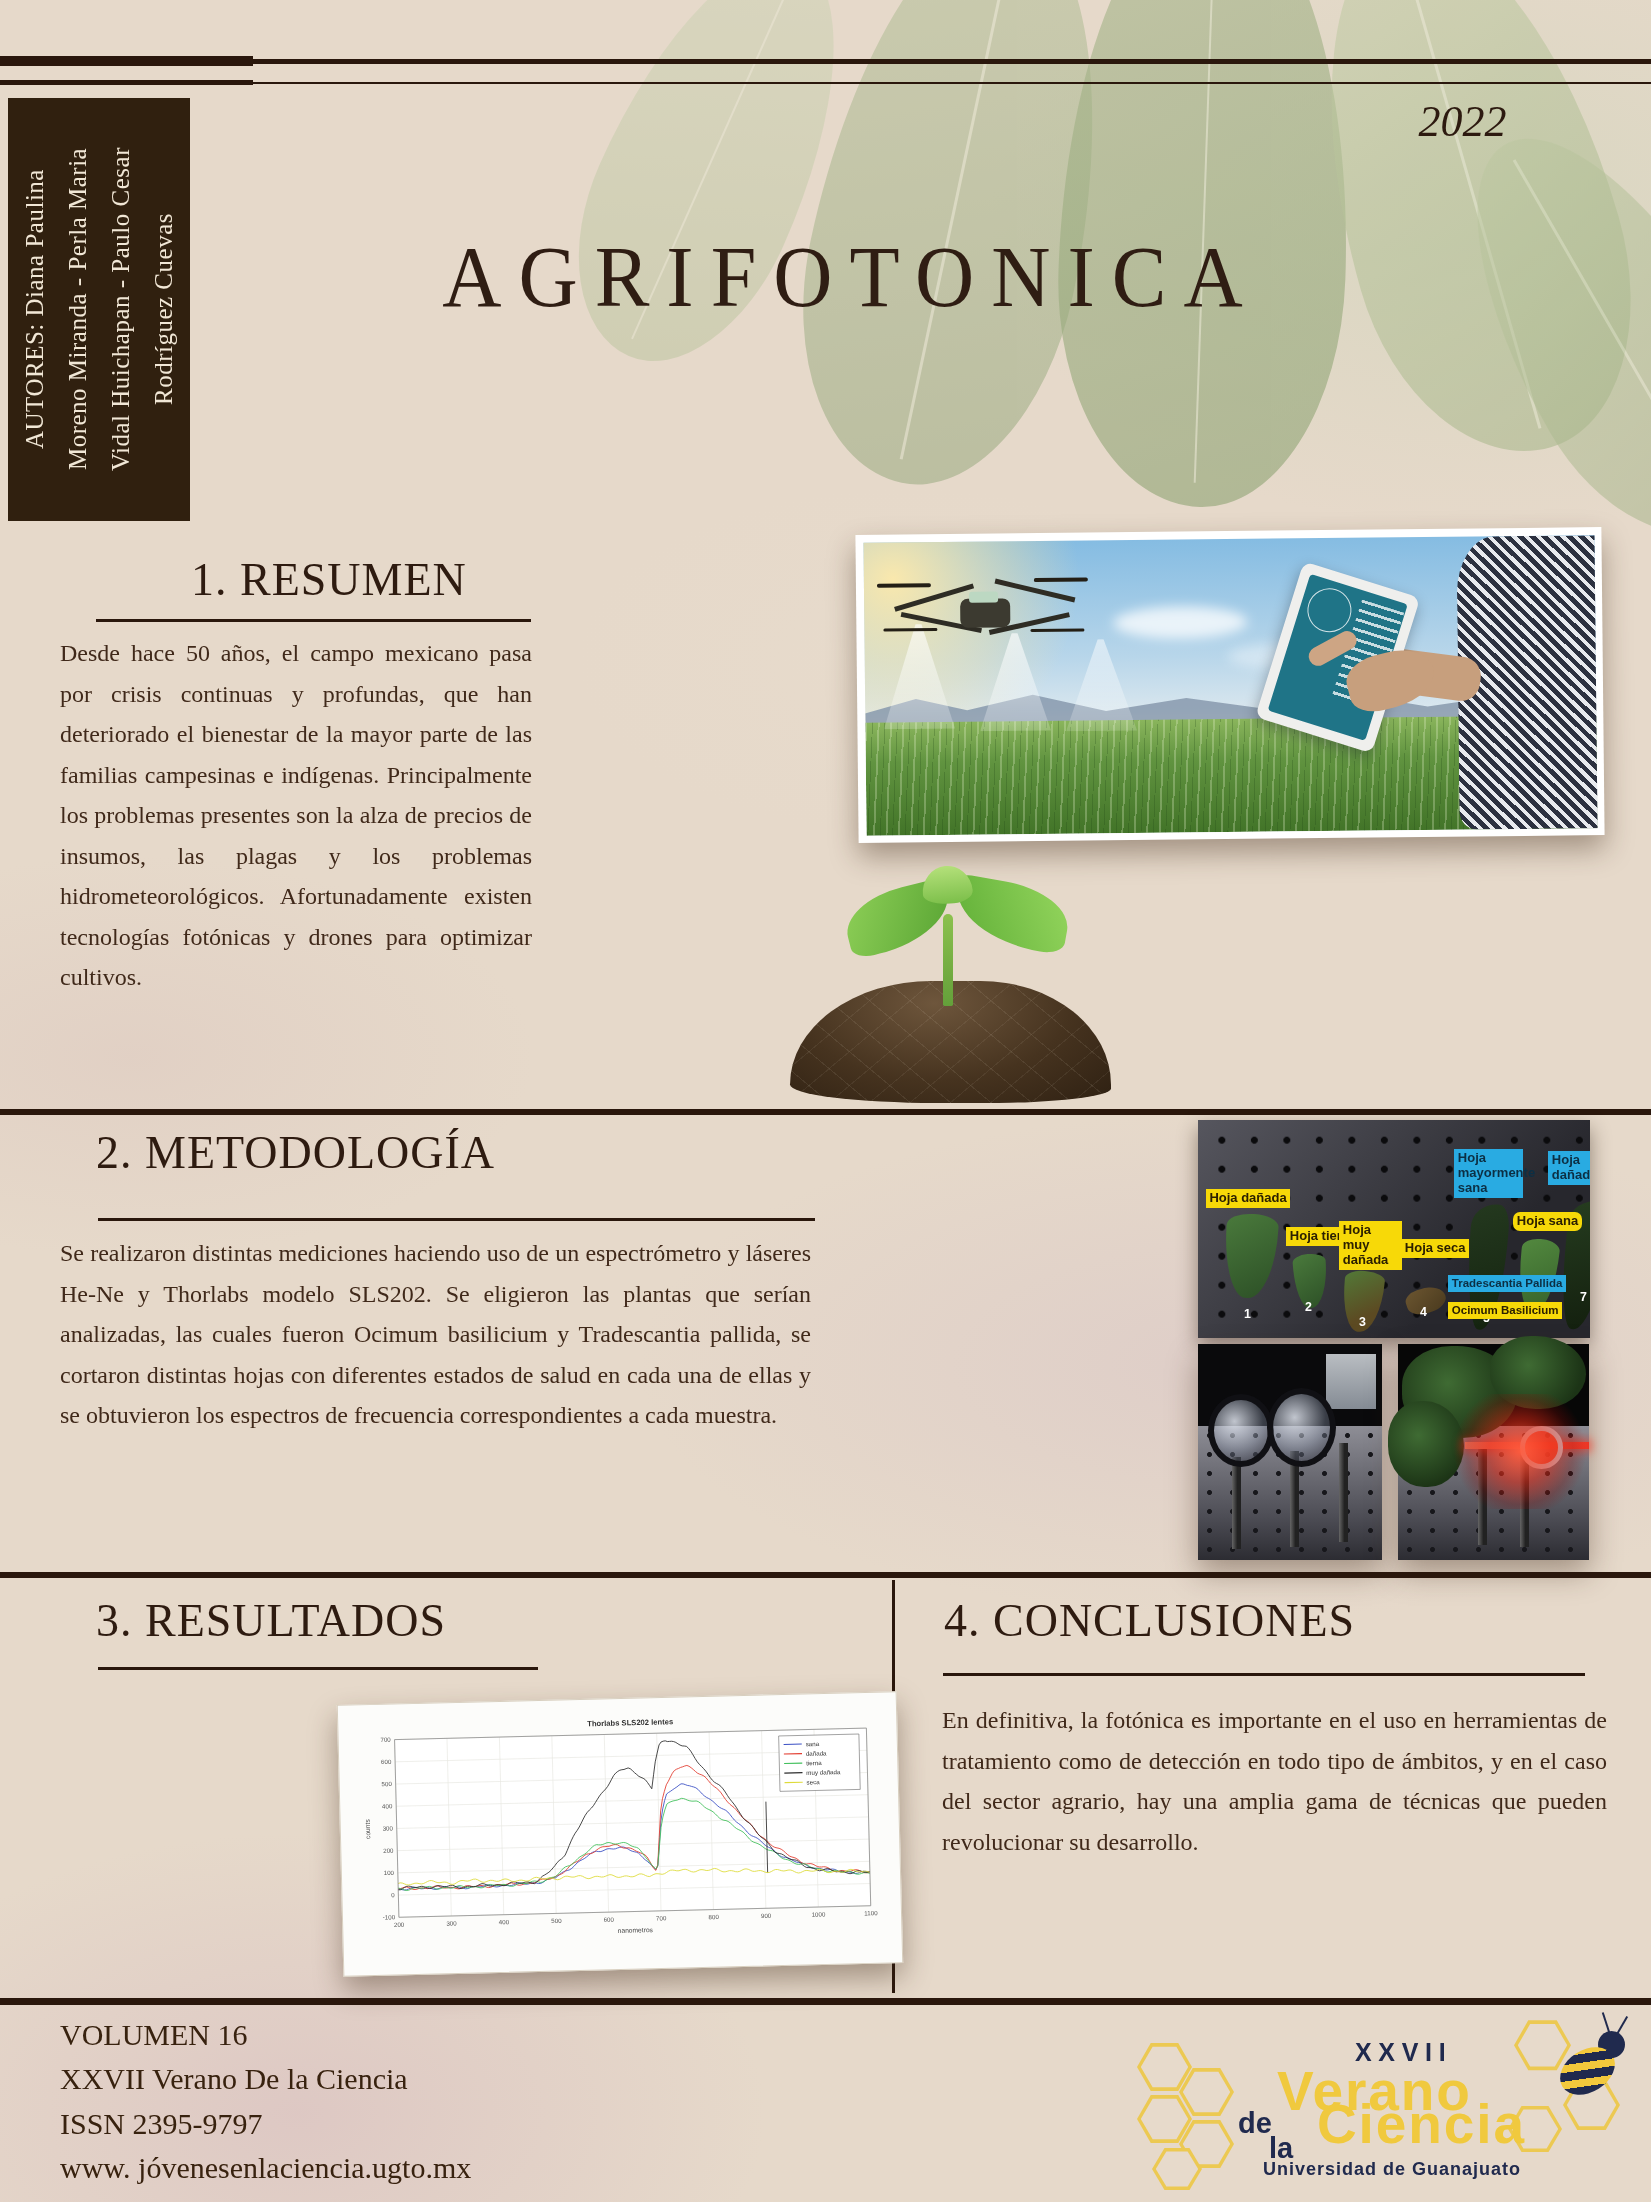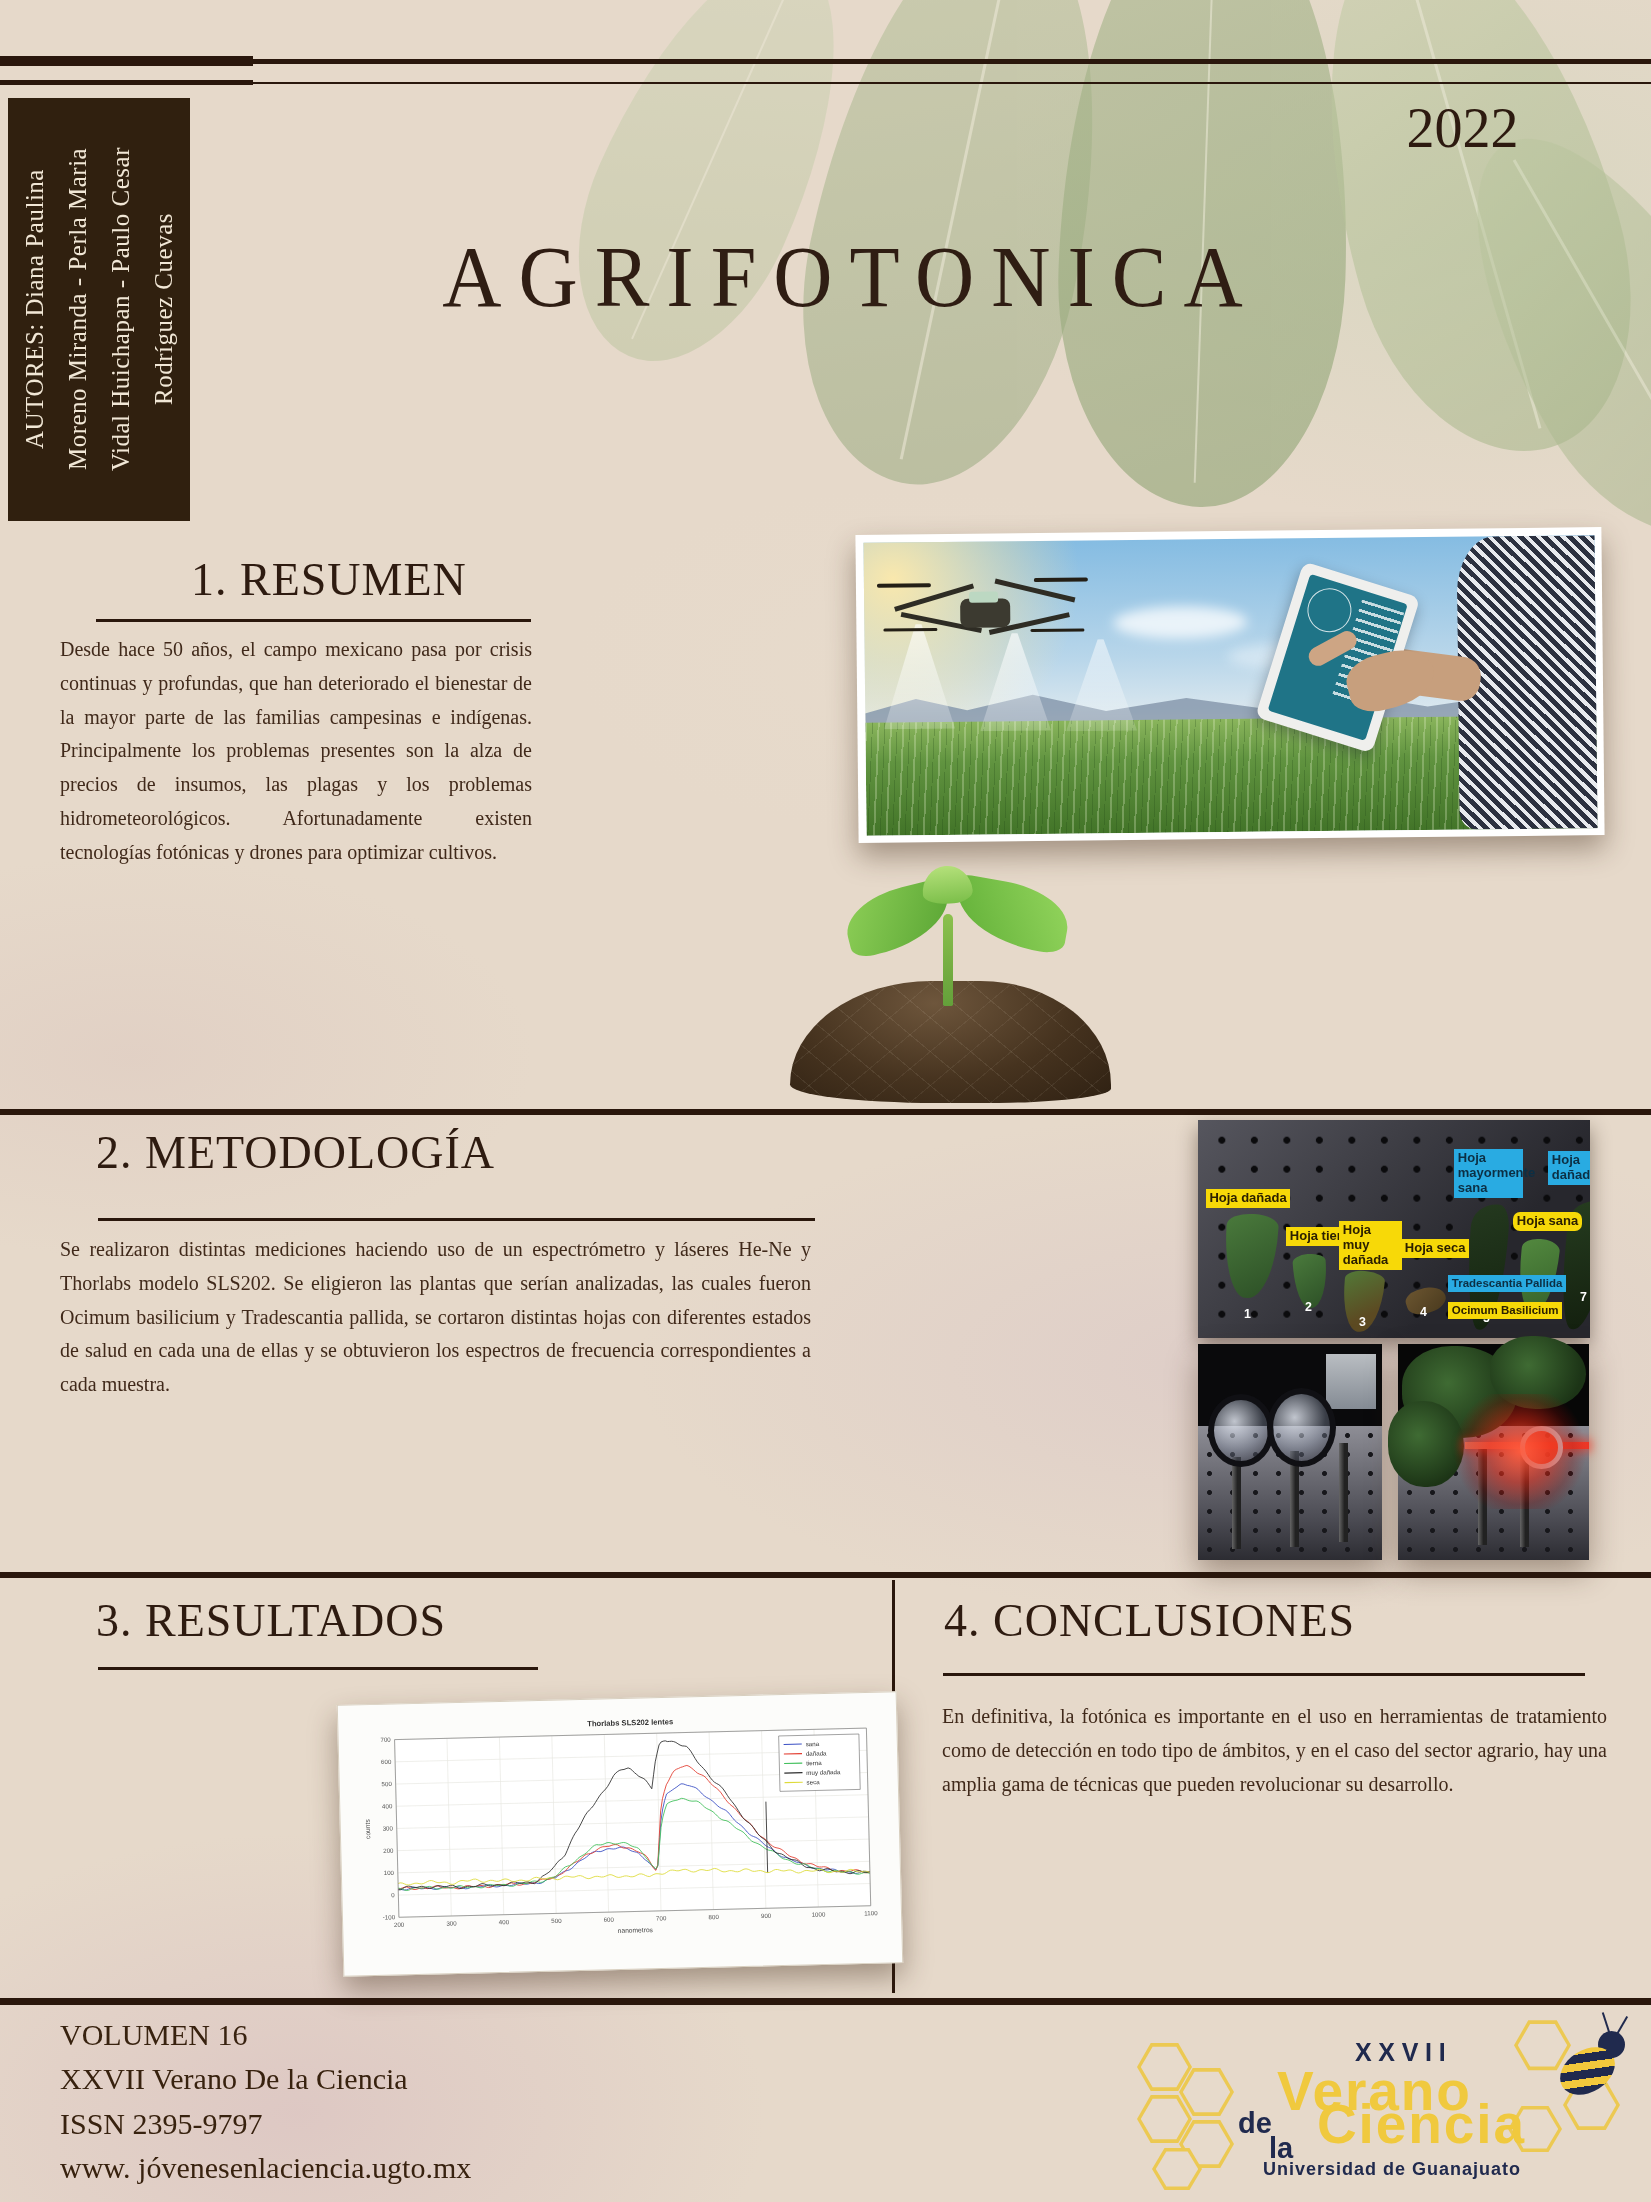--- a/index.html
+++ b/index.html
@@ -27,29 +27,29 @@
   .r-top2{left:0;top:82px;width:100%;height:1.9px;}
   .r-top2b{left:0;top:80px;width:253px;height:4.8px;}
 
   
   .authors{position:absolute;left:7.6px;top:98px;width:182px;height:423px;background:#30200f;
     display:flex;align-items:center;justify-content:center;}
   .authors-inner{writing-mode:vertical-rl;transform:rotate(180deg);text-align:center;
     color:#f1e7d6;font-size:25px;line-height:1.72;letter-spacing:0.5px;}
 
   .year{position:absolute;left:1338px;top:96px;width:249px;text-align:center;
-    font-size:56px;color:#2d1a10;}
+    font-style:italic;font-size:44px;color:#2d1a10;}
 
   .title{position:absolute;left:115px;top:228px;width:1472px;text-align:center;
     font-size:82px;letter-spacing:17px;color:#2f1d13;transform:scaleY(1.06);transform-origin:top;}
 
   .h2{position:absolute;font-size:46px;color:#2e1b10;letter-spacing:1px;white-space:nowrap;}
   .underline{position:absolute;height:2.9px;background:#2a170c;}
 
-  .para{position:absolute;text-align:justify;color:#40291a;font-size:20px;line-height:1.69;}
+  .para{position:absolute;text-align:justify;color:#40291a;font-size:24px;line-height:1.69;}
 
   
   .photo{position:absolute;background:#fff;box-shadow:0 13.4px 29px rgba(60,38,20,.4);}
   .drone-photo{left:857px;top:531px;width:731px;height:293px;padding:7.6px;transform:rotate(-.6deg);}
   .dp-inner{position:relative;width:100%;height:100%;overflow:hidden;background:linear-gradient(#85bce2 0%,#b8d6ea 40%,#d8e6ee 58%,#e8eef0 60%);}
   .dp-sun{position:absolute;left:-57px;top:-38px;width:287px;height:249px;background:radial-gradient(circle at 30% 30%,rgba(255,234,170,.95),rgba(255,230,160,.35) 45%,transparent 70%);}
   .dp-cloud{position:absolute;background:rgba(255,255,255,.75);border-radius:50%;filter:blur(5.7px);}
   .dp-mountains{position:absolute;left:0;bottom:103px;width:100%;height:50px;opacity:.85;background:#8799ad;
     clip-path:polygon(0 100%,0 62%,7% 34%,14% 58%,23% 28%,33% 62%,44% 38%,56% 64%,66% 32%,77% 60%,87% 40%,100% 58%,100% 100%);}
   .dp-field{position:absolute;left:0;bottom:0;width:100%;height:113px;

